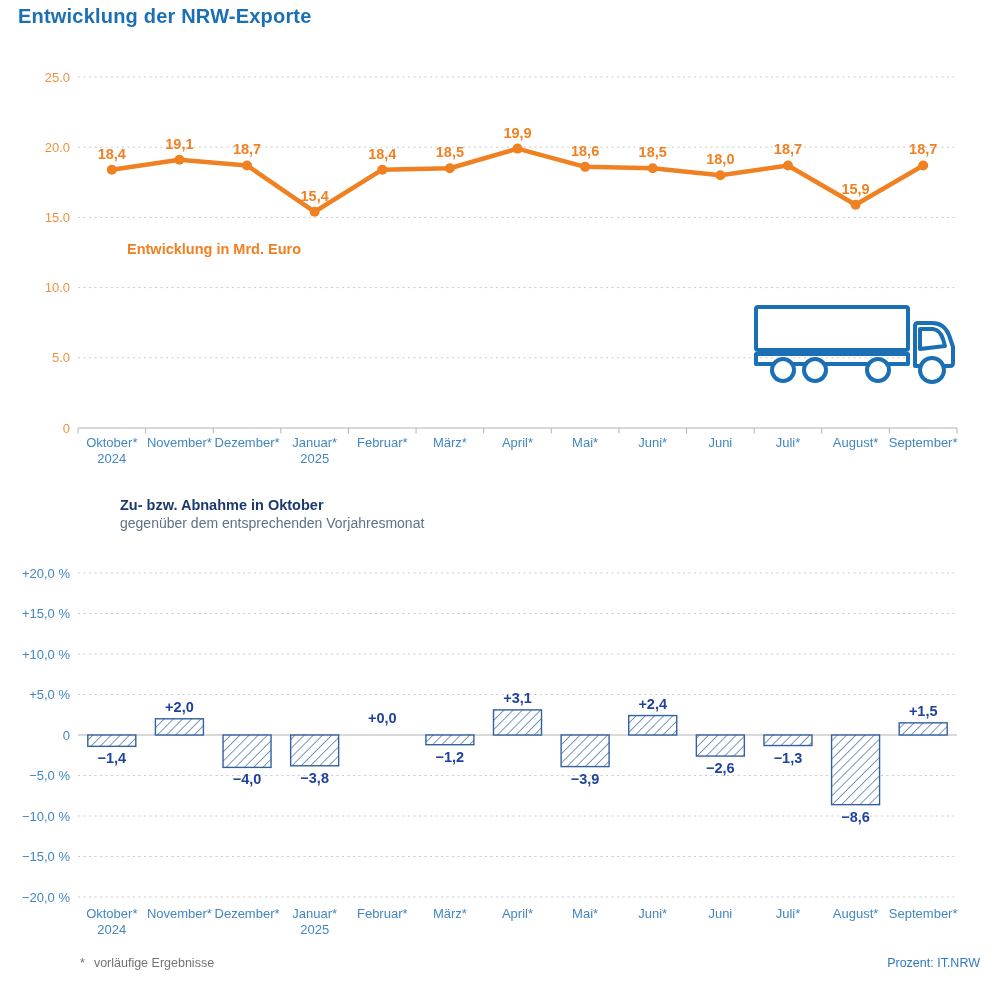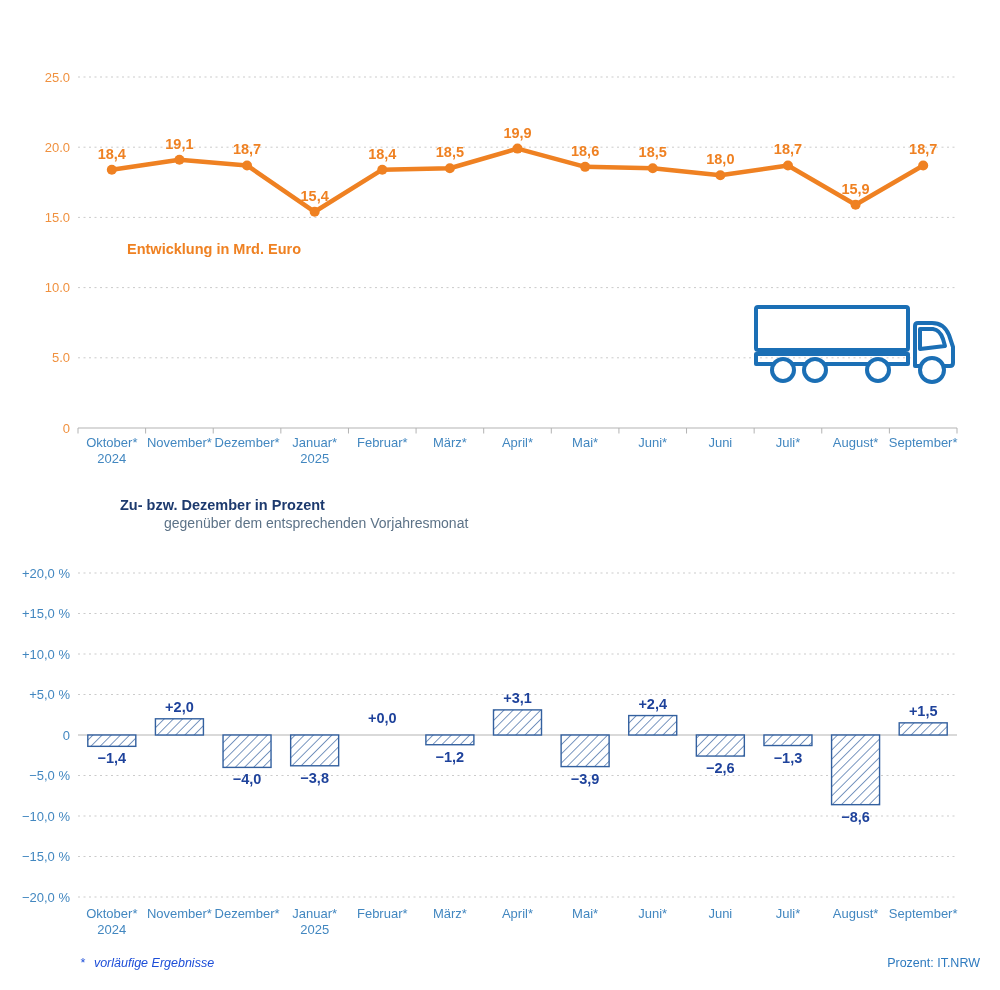--- a/index.html
+++ b/index.html
@@ -4,22 +4,22 @@
 <style>
   html,body{margin:0;padding:0;background:#ffffff;}
   .canvas{
     position:relative;width:1000px;height:990px;background:#ffffff;
     font-family:"Liberation Sans",sans-serif;overflow:hidden;
   }
   .abs{position:absolute;}
   .page-title{left:18px;top:5px;font-size:20px;font-weight:bold;color:#1B6FB5;letter-spacing:.2px;}
   .series-label{left:127px;top:241px;font-size:14.5px;font-weight:bold;color:#EF8122;}
   .bar-title{left:120px;top:497px;font-size:14.5px;font-weight:bold;color:#1D3A6E;}
-  .bar-sub{left:120px;top:515px;font-size:14px;color:#5C7287;margin-left:44px;}
-  .footnote{left:80px;top:956px;font-size:12.5px;color:#1d4ed8;font-style:italic;}
+  .bar-sub{left:120px;top:515px;font-size:14px;color:#5C7287;}
+  .footnote{left:80px;top:956px;font-size:12.5px;color:#737373;}
   .footnote .marker{margin-right:9px;}
   .credit{right:20px;top:956px;font-size:12.5px;color:#2E7ABF;}
   .truck{left:753px;top:304px;width:206px;height:84px;}
   #chart-canvas{left:0;top:0;}
   svg text{font-family:"Liberation Sans",sans-serif;}
 </style>
 </head>
 <body>
 
 <div class="canvas">
@@ -163,35 +163,36 @@
       <rect x="763.9615384615385" y="735" width="48" height="10.53" fill="url(#hatch)" stroke="#33609F" stroke-width="1.4"></rect>
       <text x="787.9615384615385" y="762.53" text-anchor="middle" font-size="14.5" font-weight="bold" fill="#1E429B">−1,3</text>
       <rect x="831.5769230769231" y="735" width="48" height="69.66" fill="#ffffff"></rect>
       <rect x="831.5769230769231" y="735" width="48" height="69.66" fill="url(#hatch)" stroke="#33609F" stroke-width="1.4"></rect>
       <text x="855.5769230769231" y="821.66" text-anchor="middle" font-size="14.5" font-weight="bold" fill="#1E429B">−8,6</text>
       <rect x="899.1923076923076" y="722.85" width="48" height="12.149999999999999" fill="#ffffff"></rect>
       <rect x="899.1923076923076" y="722.85" width="48" height="12.149999999999999" fill="url(#hatch)" stroke="#33609F" stroke-width="1.4"></rect>
       <text x="923.1923076923076" y="715.85" text-anchor="middle" font-size="14.5" font-weight="bold" fill="#1E429B">+1,5</text>
     </svg>
 
+  <div class="abs page-title">Entwicklung der NRW-Exporte</div>
 
   <div class="abs series-label">Entwicklung in Mrd. Euro</div>
 
   <svg class="abs truck" viewBox="0 0 206 84" fill="none" stroke="#1B6FB5" stroke-width="4" stroke-linejoin="round">
     <rect x="3" y="3" width="152" height="43" rx="2"></rect>
     <rect x="3" y="50" width="152" height="10"></rect>
     <path d="M162,62 L162,22 Q162,19 165,19 L179,19 Q191,19 196,31 L200,43 L200,59 Q200,62 197,62 Z" fill="#ffffff"></path>
     <path d="M167,25 L180,25 Q187,26 190,35 L192,42 L167,45 Z"></path>
     <circle cx="30" cy="66" r="11" fill="#ffffff"></circle>
     <circle cx="62" cy="66" r="11" fill="#ffffff"></circle>
     <circle cx="125" cy="66" r="11" fill="#ffffff"></circle>
     <circle cx="179" cy="66" r="12" fill="#ffffff"></circle>
   </svg>
 
-  <div class="abs bar-title">Zu- bzw. Dezember in Prozent</div>
+  <div class="abs bar-title">Zu- bzw. Abnahme in Oktober</div>
   <div class="abs bar-sub">gegenüber dem entsprechenden Vorjahresmonat</div>
 
   <div class="abs footnote">
     <span class="marker">*</span><span>vorläufige Ergebnisse</span>
   </div>
   <div class="abs credit">Prozent: IT.NRW</div>
 
 </div>
 
 </body></html>

